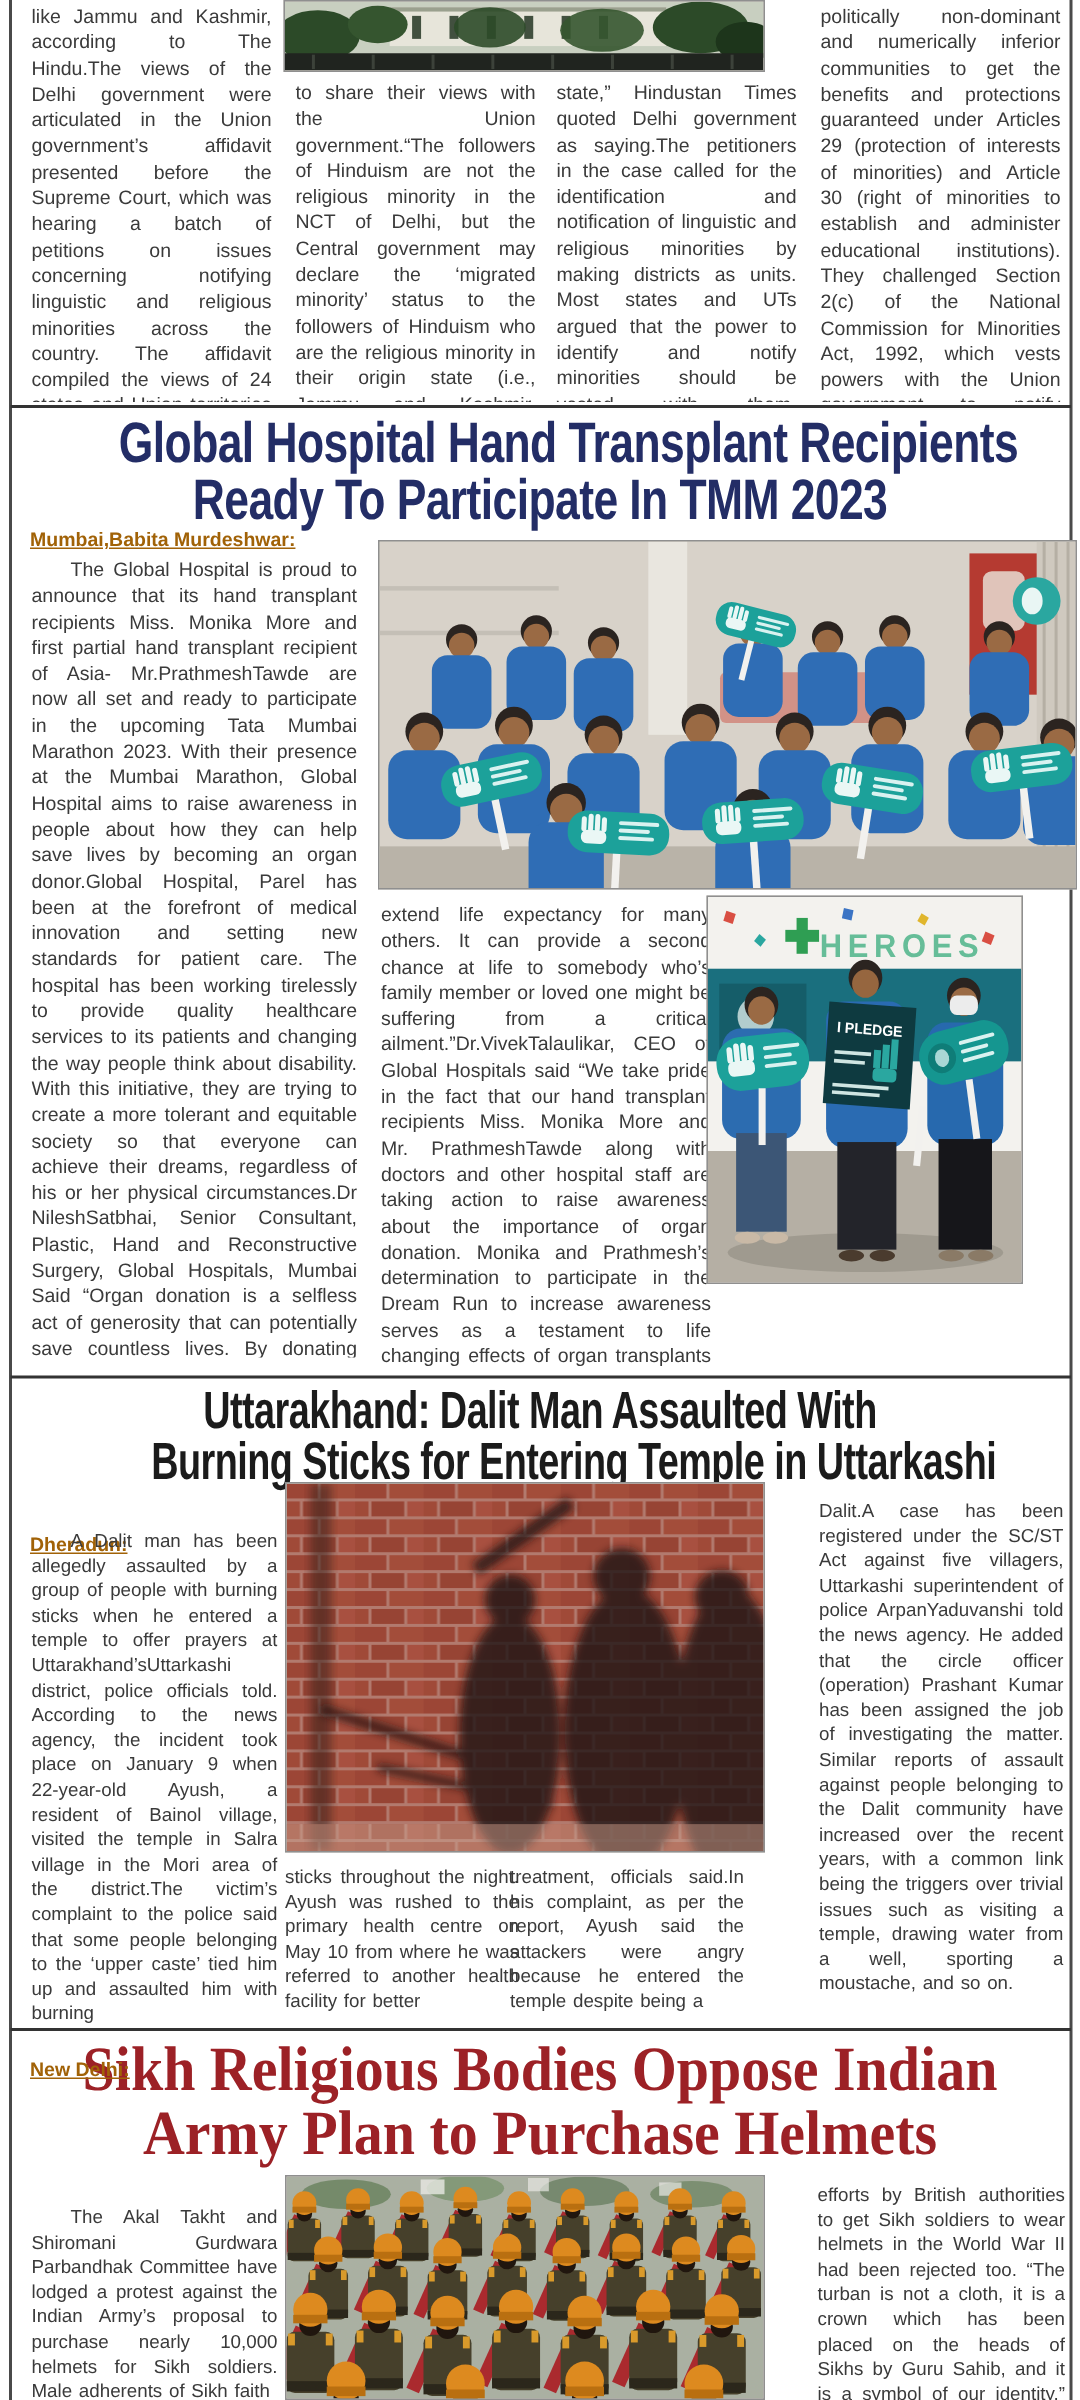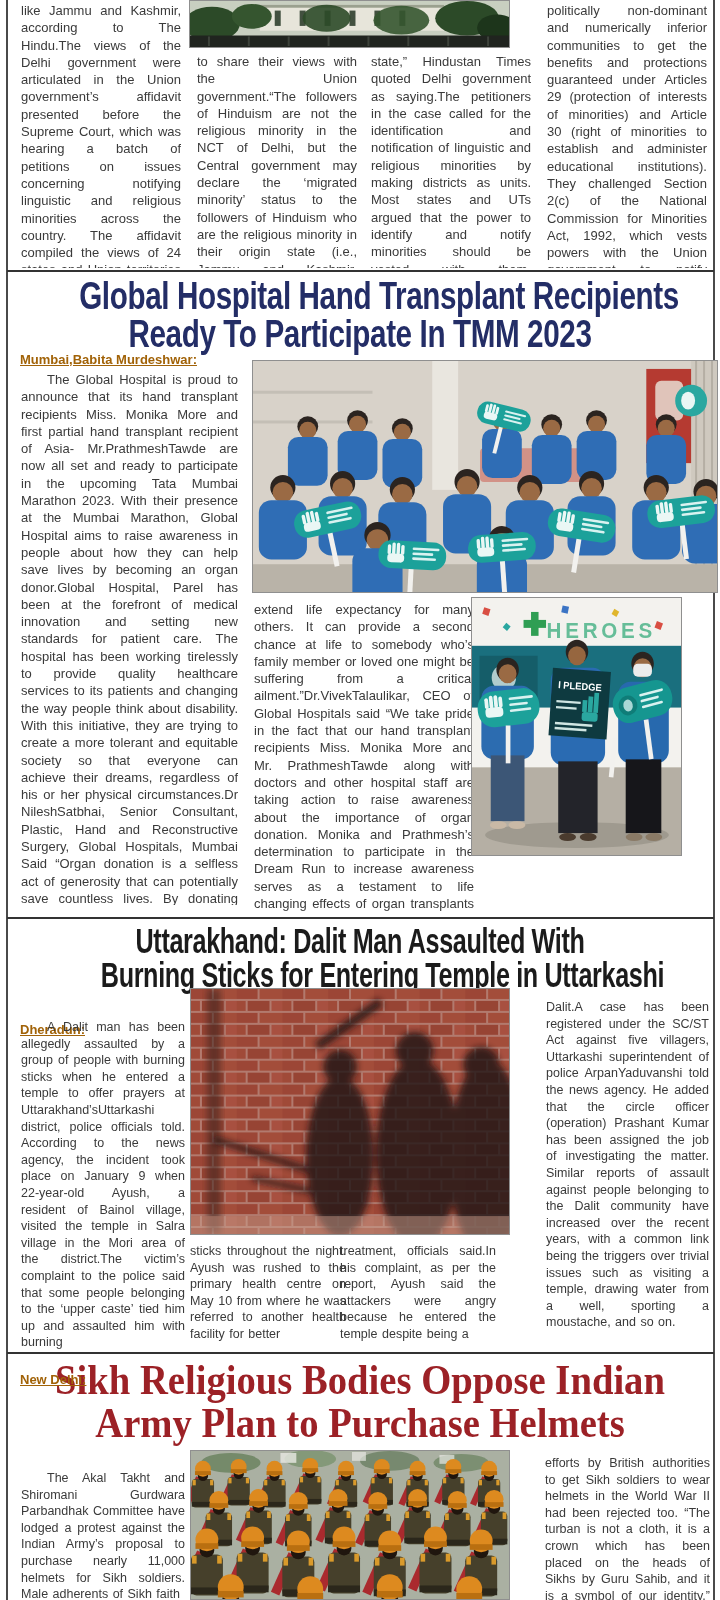--- a/index.html
+++ b/index.html
@@ -304,15 +304,15 @@
       <use href="#sl" transform="translate(200,92) scale(1.15)"></use>
         <use href="#sl" transform="translate(246,88) scale(1.15)"></use>
       <use href="#sl" transform="translate(292,91) scale(1.15)"></use>
       <use href="#sl" transform="translate(40,138) scale(1.3)"></use>
         <use href="#sl" transform="translate(120,140) scale(1.3)"></use>
       <use href="#sl" transform="translate(200,138) scale(1.3)"></use>
         <use href="#sl" transform="translate(280,140) scale(1.3)"></use>
     </svg>
   </div>
 
-  <div class="col sm indent" style="left:21px;top:1470px;width:164px;height:130px">The Akal Takht and Shiromani Gurdwara Parbandhak Committee have lodged a protest against the Indian Army’s proposal to purchase nearly 11,000 helmets for Sikh soldiers. Male adherents of Sikh faith</div>
+  <div class="col sm indent" style="left:21px;top:1470px;width:164px;height:130px">The Akal Takht and Shiromani Gurdwara Parbandhak Committee have lodged a protest against the Indian Army’s proposal to purchase nearly 10,000 helmets for Sikh soldiers. Male adherents of Sikh faith</div>
   <div class="col sm" style="left:545px;top:1455px;width:165px;height:145px">efforts by British authorities to get Sikh soldiers to wear helmets in the World War II had been rejected too. “The turban is not a cloth, it is a crown which has been placed on the heads of Sikhs by Guru Sahib, and it is a symbol of our identity,” he</div>
 </div>
 
 </body></html>

